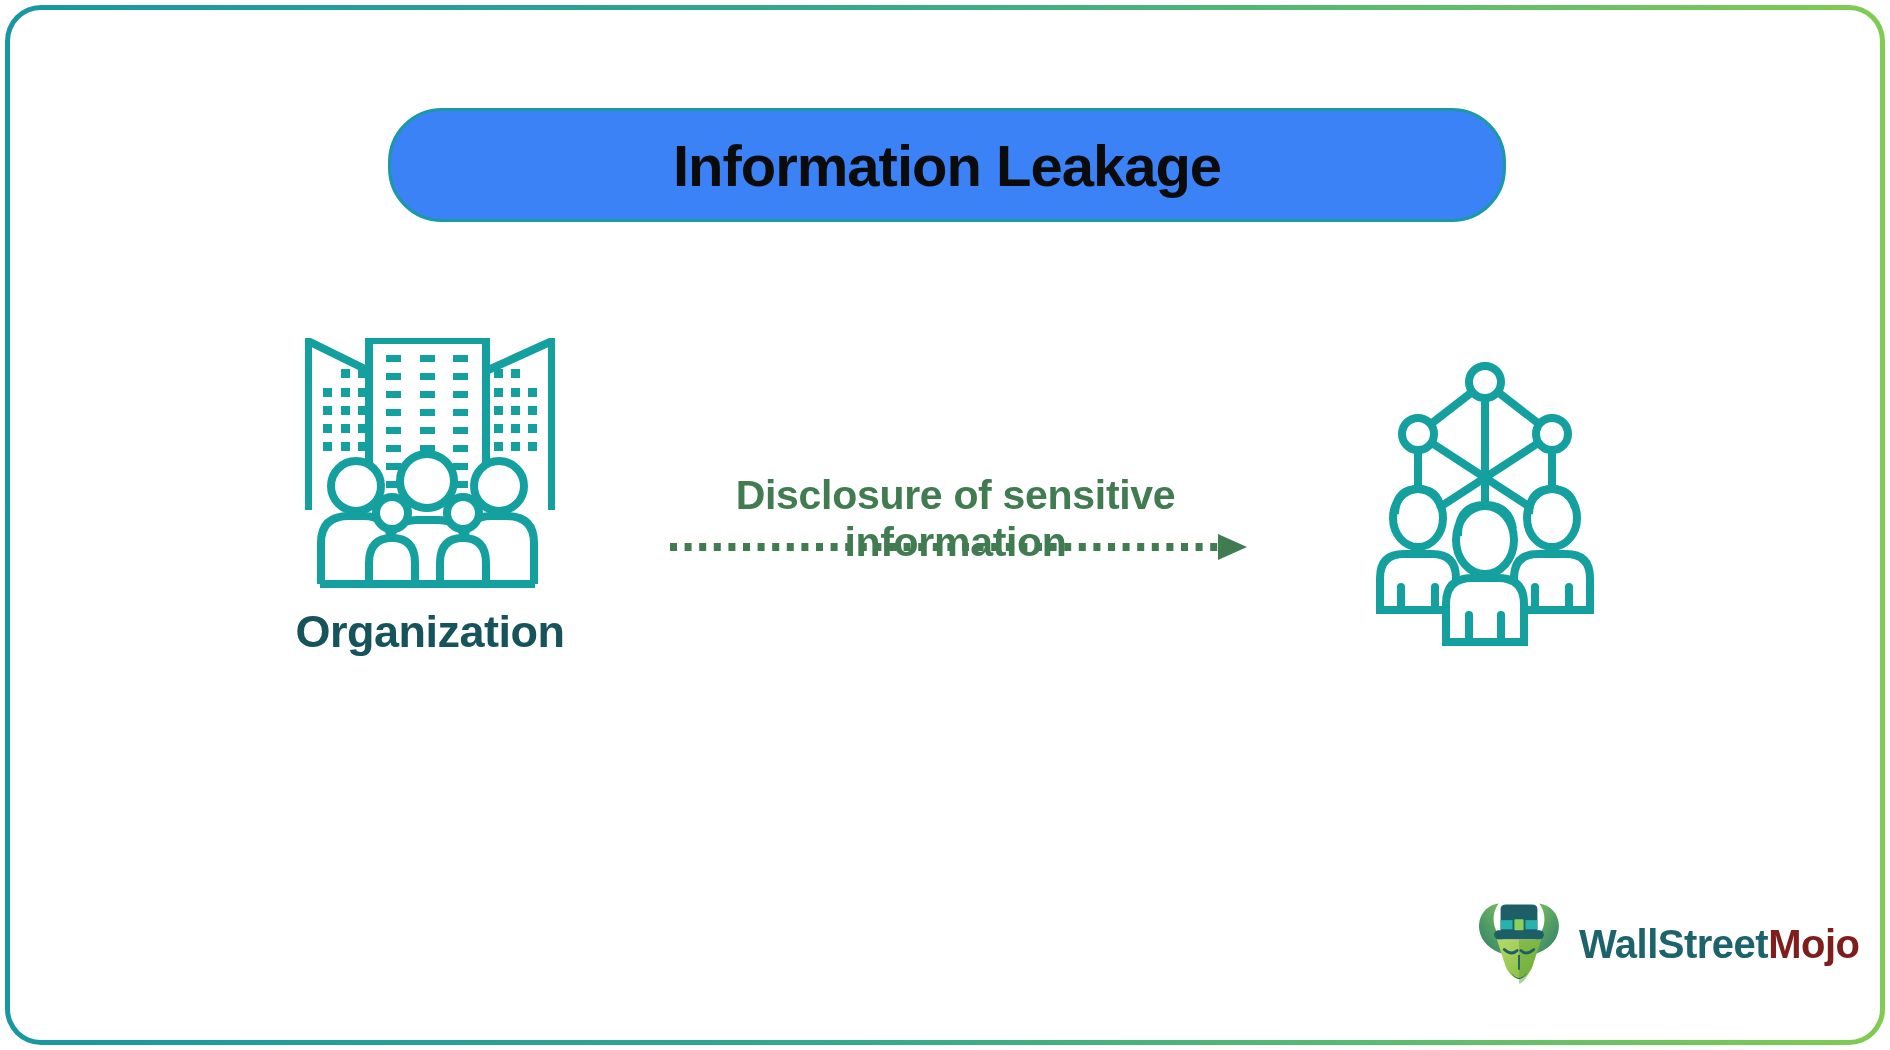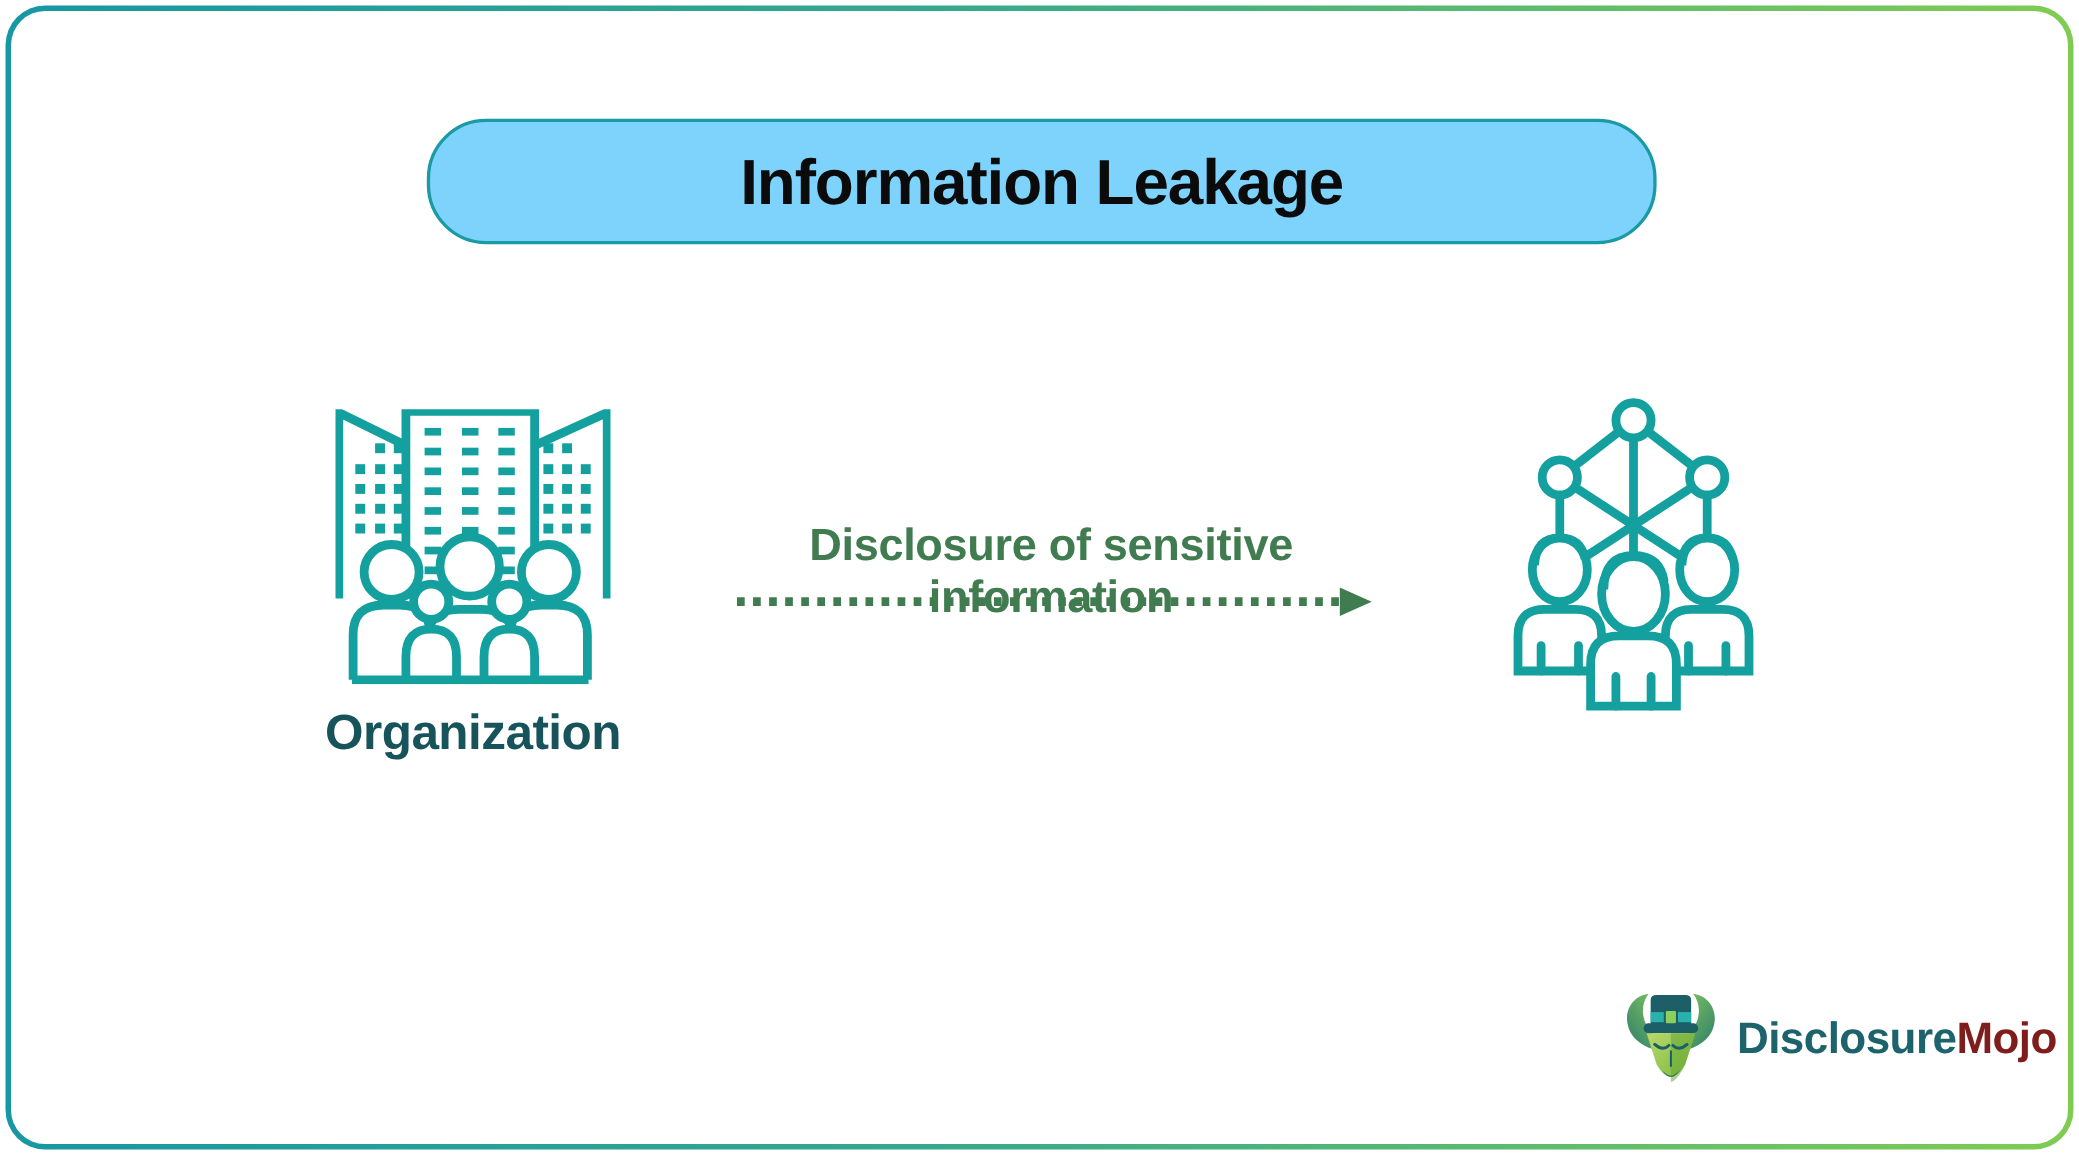--- a/index.html
+++ b/index.html
@@ -15,28 +15,28 @@
     padding:0;box-sizing:border-box;
   }
   .frame-inner{
     position:absolute;left:5px;top:5px;right:5px;bottom:5px;
     background:#ffffff;border-radius:31px;
   }
   
   .title-box{
     position:absolute;left:388px;top:108px;width:1118px;height:114px;
     border:3px solid #199aa4;border-radius:54px;box-sizing:border-box;
-    display:flex;align-items:center;justify-content:center;background:#7dd3fc;
+    display:flex;align-items:center;justify-content:center;background:#3b82f6;
   }
   .title-text{
     font-size:58px;font-weight:800;color:#0b0b0b;letter-spacing:-1px;
   }
   
   .node{position:absolute;display:flex;flex-direction:column;align-items:center;}
-  .node-org{left:270px;top:372px;width:320px;}
+  .node-org{left:270px;top:338px;width:320px;}
   .node-ext{left:1364px;top:356px;width:242px;}
   .node-label{
     margin-top:14px;font-size:45px;font-weight:800;color:#17535a;
     letter-spacing:-0.5px;text-align:center;line-height:60px;
   }
   
   .arrow-caption{
     position:absolute;left:663px;top:472px;width:585px;text-align:center;
     font-size:41px;font-weight:700;color:#417c50;letter-spacing:-0.3px;
   }
@@ -212,15 +212,15 @@
     <rect x="30" y="26" width="40" height="10" fill="#29b1ac"></rect>
     <rect x="44" y="24" width="12" height="14" rx="2" fill="#8ccf5d" stroke="#1c5f66" stroke-width="2"></rect>
     <path d="M26,47 L74,47 L64,78 Q50,102 36,78 Z" fill="url(#faceG)"></path>
     <path d="M50,47 L74,47 L64,78 Q56,94 50,95 Z" fill="#6aa836" opacity="0.55"></path>
     <path d="M34,58 Q42,65 48,59" stroke="#1c5f66" stroke-width="3" fill="none" stroke-linecap="round"></path>
     <path d="M66,58 Q58,65 52,59" stroke="#1c5f66" stroke-width="3" fill="none" stroke-linecap="round"></path>
     <line x1="50" y1="64" x2="50" y2="80" stroke="#1c5f66" stroke-width="2"></line>
     <path d="M41,83 Q50,97 59,83 Q54,89 50,89 Q46,89 41,83 Z" fill="#1c5f66"></path>
   </svg>
   <div class="brand-text">
-    <span class="brand-primary">Disclosure</span><span class="brand-accent">Mojo</span>
+    <span class="brand-primary">WallStreet</span><span class="brand-accent">Mojo</span>
   </div>
 </div>
 
 </body></html>

